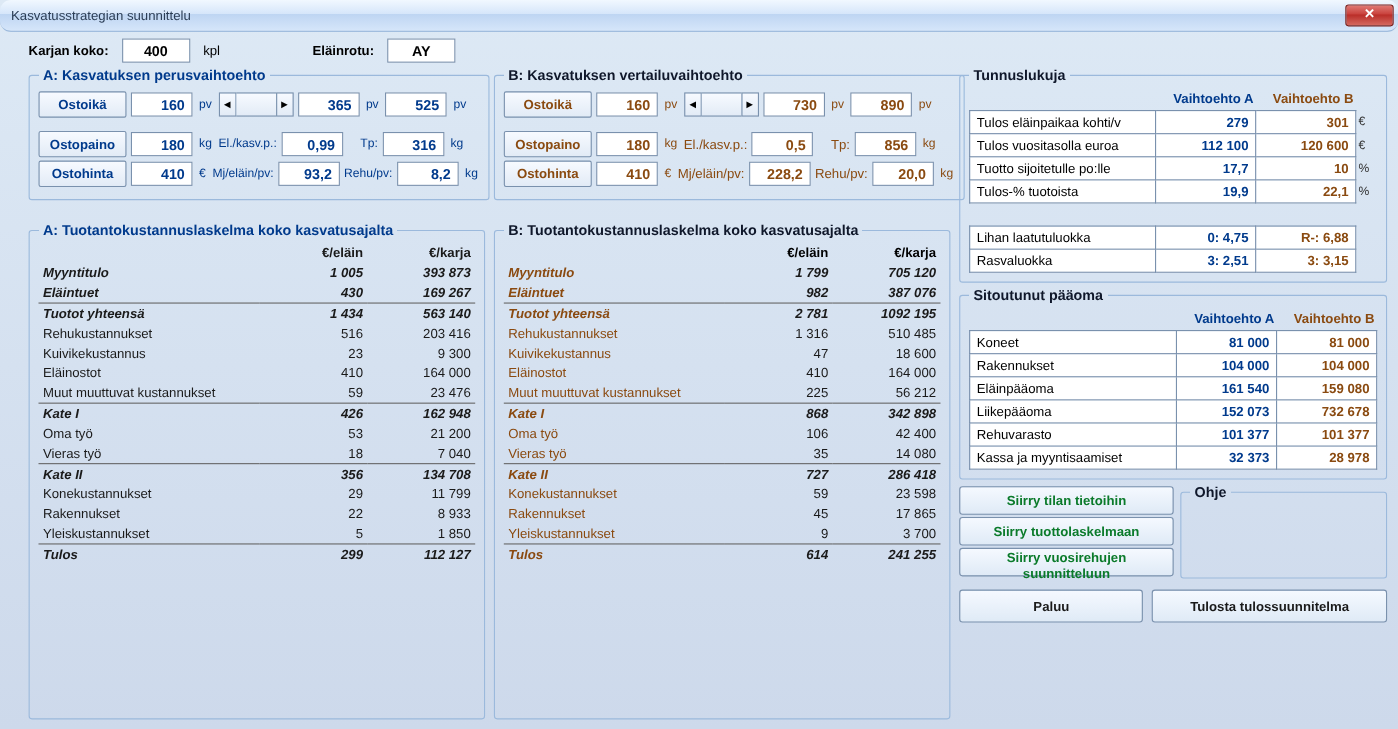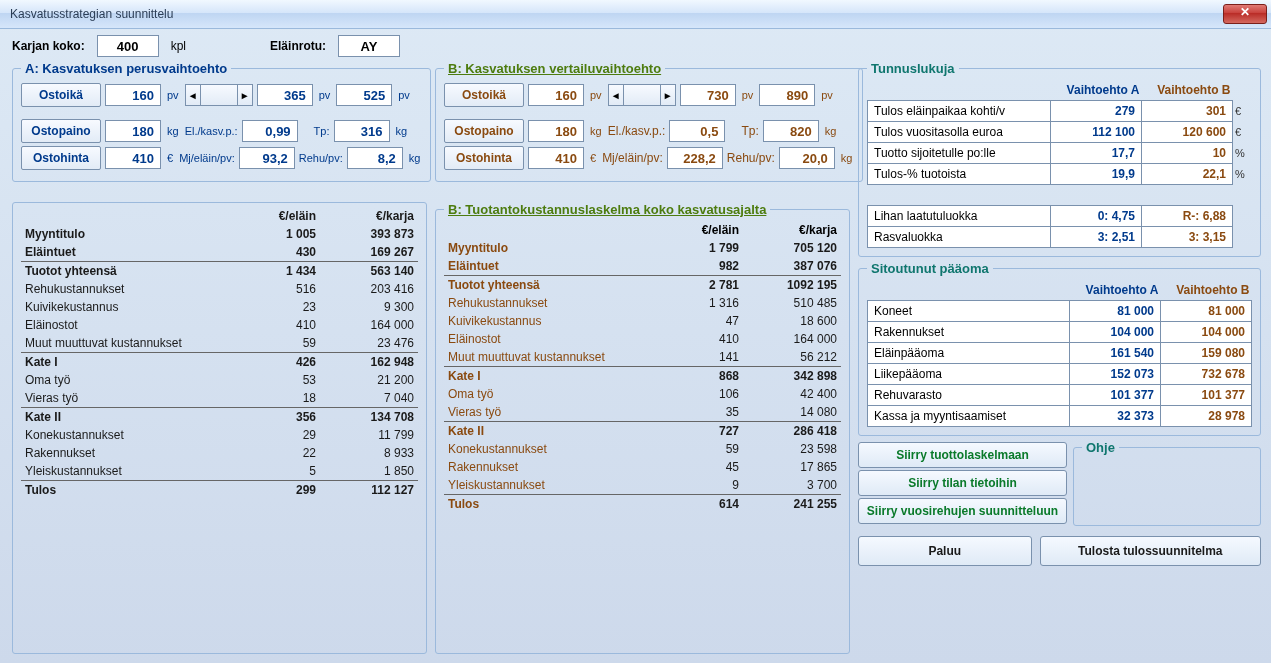--- a/index.html
+++ b/index.html
@@ -14,39 +14,40 @@
   }
   .titlebar {
     height: 28px;
     background: linear-gradient(to bottom, #f1f8ff, #d6e6fa 45%, #bed5f2 46%, #d6e6fa);
     border-bottom: 1px solid #9bb9dc;
     display: flex;
     align-items: center;
     justify-content: space-between;
     padding: 0 4px 0 10px;
     color: #2b3d55;
+    border-radius: 10px;
   }
   .titlebar-text {
     font-size: 12px;
   }
   .close-btn {
     width: 42px;
     height: 18px;
     background: linear-gradient(to bottom, #e07a75, #c8403b 45%, #b92c27 46%, #d4685f);
     border: 1px solid #7a1f1a;
     border-radius: 3px;
     color: #fff;
     font-weight: bold;
     font-size: 12px;
     line-height: 15px;
     text-align: center;
     cursor: pointer;
   }
   .content {
-    padding: 6px 10px 10px 12px;
+    padding: 6px 10px 10px 26px;
     display: flex;
     flex-direction: column;
     height: calc(100% - 28px);
     box-sizing: border-box;
   }
   .toprow {
     display: flex;
     align-items: center;
     gap: 12px;
     margin-bottom: 4px;
@@ -67,24 +68,24 @@
     border: 1px solid #9bb9dc;
     border-radius: 3px;
     margin: 0;
     padding: 4px 8px 8px 8px;
     background: transparent;
   }
   legend {
     font-weight: bold;
     font-size: 13px;
     padding: 0 4px;
-    color: #0f766e;
+    color: #0f172a;
   }
   .legendA { color: #003a8c; }
-  .legendB { color: #4d7c0f; text-decoration: underline; }
+  .legendB { color: #0f172a; }
   .box-input, .box-output {
     display: inline-block;
     border: 1px solid #7a91ad;
     background: #fff;
     height: 22px;
     line-height: 22px;
     text-align: right;
     padding: 0 6px;
     font-weight: bold;
     font-family: Verdana, sans-serif;
@@ -137,21 +138,21 @@
   table.res th {
     text-align:right; font-weight:bold; padding:2px 4px;
     border-bottom: none;
   }
   table.res td {
     padding:2px 4px;
   }
   table.res td:first-child { text-align:left; }
   table.res td:nth-child(2), table.res td:nth-child(3) { text-align:right; width:90px;}
   .hr td { border-top:1px solid #666; }
-  .bold td { font-weight:bold; }
+  .bold td { font-weight:bold;font-style:italic; }
   .tblA td, .tblA th { color:#1a1a1a; }
   .tblA td:first-child { color:#1a1a1a; }
   .tblB td:first-child { color:#8a4a10; }
   .tblB td { color:#1a1a1a;}
   
   table.tun {
     width:100%; border-collapse:collapse; font-size:12px;
   }
   table.tun td { padding:0 2px; height:20px;}
   table.tun td:first-child {
@@ -236,20 +237,21 @@
           <span class="unit">€</span>
           <span class="ll">Mj/eläin/pv:</span>
           <span class="box-output w50 valA">93,2</span>
           <span class="ll">Rehu/pv:</span>
           <span class="box-output w50 valA">8,2</span>
           <span class="unit">kg</span>
         </div>
       </fieldset>
 
       <fieldset style="flex:1;">
+        <legend class="legendA">A: Tuotantokustannuslaskelma koko kasvatusajalta</legend>
         <table class="res tblA">
           <thead>
               <tr>
                 <th></th>
                 <th>€/eläin</th>
                 <th>€/karja</th>
               </tr>
             </thead>
           <tbody id="tbodyA">
               <tr class="bold">
@@ -363,21 +365,21 @@
         </div>
         <div class="spacersm"></div>
         <div class="row">
           <span class="btn-label btn-labelB">Ostopaino</span>
           <span class="box-input w50 valB">180</span>
           <span class="unit unitB">kg</span>
           <span class="llB">El./kasv.p.:</span>
           <span class="box-output w50 valB">0,5</span>
           <span style="width:8px"></span>
           <span class="llB">Tp:</span>
-          <span class="box-output w50 valB">820</span>
+          <span class="box-output w50 valB">856</span>
           <span class="unit unitB">kg</span>
         </div>
         <div class="row">
           <span class="btn-label btn-labelB">Ostohinta</span>
           <span class="box-input w50 valB">410</span>
           <span class="unit unitB">€</span>
           <span class="llB">Mj/eläin/pv:</span>
           <span class="box-output w50 valB">228,2</span>
           <span class="llB">Rehu/pv:</span>
           <span class="box-output w50 valB">20,0</span>
@@ -424,21 +426,21 @@
                 <td>47</td>
                 <td>18 600</td>
               </tr>
               <tr>
                 <td style="color:#8a4a10">Eläinostot</td>
                 <td>410</td>
                 <td>164 000</td>
               </tr>
               <tr>
                 <td style="color:#8a4a10">Muut muuttuvat kustannukset</td>
-                <td>141</td>
+                <td>225</td>
                 <td>56 212</td>
               </tr>
               <tr class="hr">
                 <td colspan="3" style="padding:0;height:0;"></td>
               </tr>
               <tr class="bold">
                 <td style="color:#8a4a10">Kate I</td>
                 <td>868</td>
                 <td>342 898</td>
               </tr>
@@ -587,22 +589,22 @@
                 <td style="">Kassa ja myyntisaamiset</td>
                 <td class="v valA" style="">32 373</td>
                 <td class="v valB" style="">28 978</td>
               </tr>
             </tbody>
         </table>
       </fieldset>
 
       <div class="rightbtns">
         <div class="col1">
+          <button class="btn-nav">Siirry tilan tietoihin</button>
           <button class="btn-nav">Siirry tuottolaskelmaan</button>
-          <button class="btn-nav">Siirry tilan tietoihin</button>
           <button class="btn-nav">Siirry vuosirehujen suunnitteluun</button>
         </div>
         <fieldset style="width:170px;">
           <legend>Ohje</legend>
         </fieldset>
       </div>
 
       <div class="bottom-row">
         <button class="btn-nav black" style="flex:1">Paluu</button>
         <button class="btn-nav black" style="flex:1.3">Tulosta tulossuunnitelma</button>

